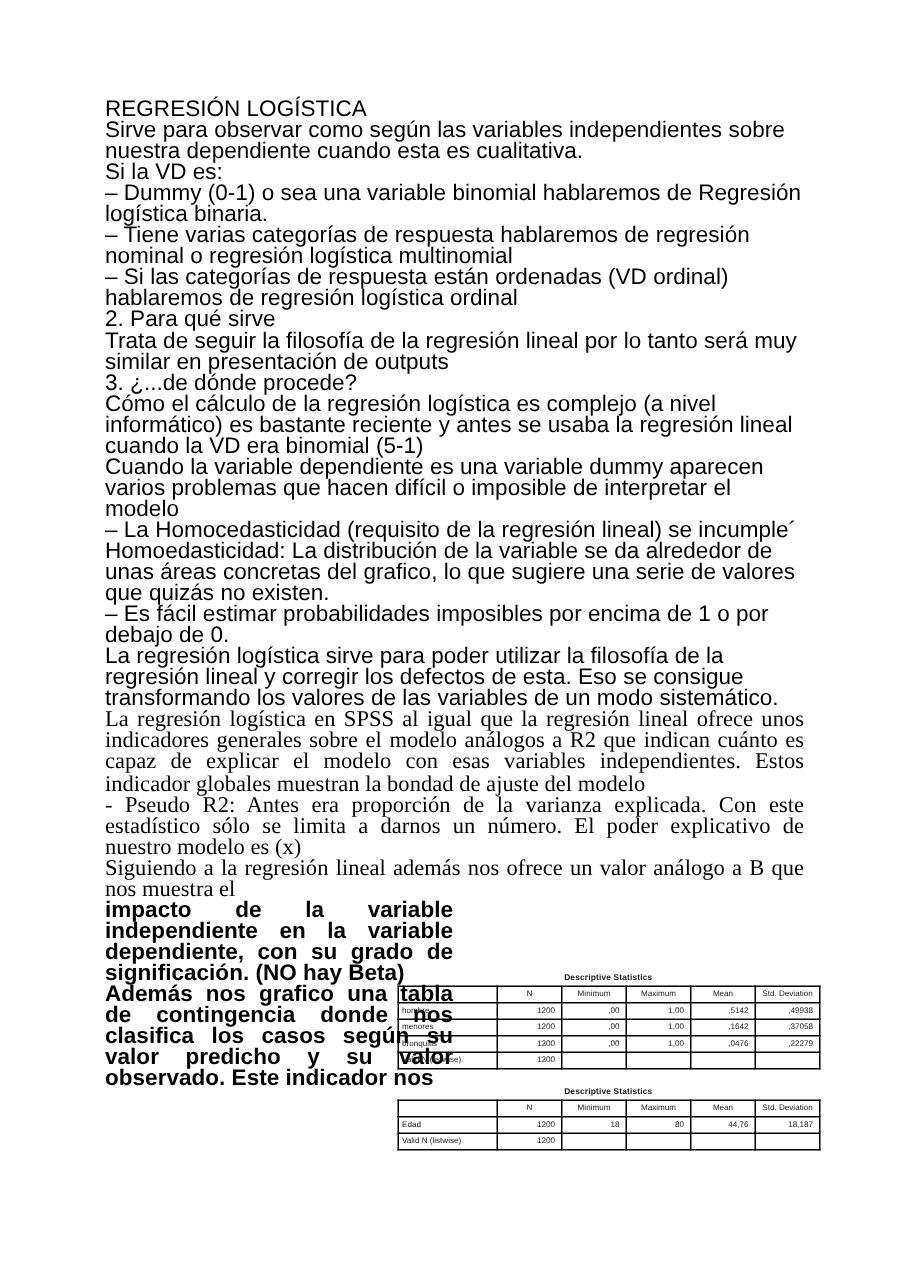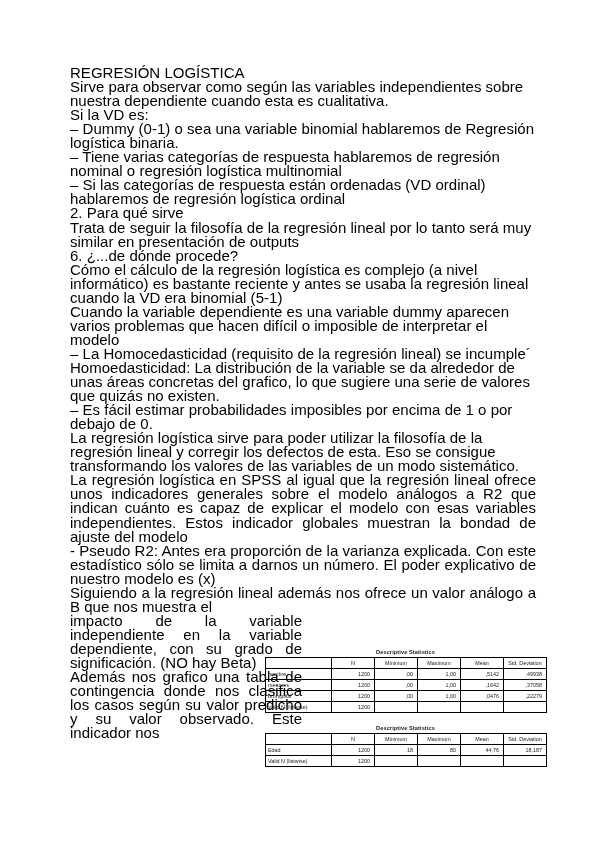--- a/index.html
+++ b/index.html
@@ -30,28 +30,30 @@
   }
   p {
     margin: 0;
     font-size: 15px;
     line-height: 14.05px;
     letter-spacing: 0.02px;
   }
   p.justify {
     text-align: justify;
     text-justify: inter-word;
+    font-family: Liberation Serif, serif;
   }
   .flowcol {
     width: 232px;
     float: left;
   }
   .flowcol p {
     text-align: justify;
     text-justify: inter-word;
+    font-weight: bold;
   }
   .tables-wrap {
     position: absolute;
     left: 265px;
     top: 649px;
     width: 281px;
   }
   .spss-title {
     font-size: 5.6px;
     font-weight: bold;
@@ -102,21 +104,21 @@
 
   <div class="content">
     <p>REGRESIÓN LOGÍSTICA</p>
     <p>Sirve para observar como según las variables independientes sobre nuestra dependiente cuando esta es cualitativa.</p>
     <p>Si la VD es:</p>
     <p>– Dummy (0-1) o sea una variable binomial hablaremos de Regresión logística binaria.</p>
     <p>– Tiene varias categorías de respuesta hablaremos de regresión nominal o regresión logística multinomial</p>
     <p>– Si las categorías de respuesta están ordenadas (VD ordinal) hablaremos de regresión logística ordinal</p>
     <p>2. Para qué sirve</p>
     <p>Trata de seguir la filosofía de la regresión lineal por lo tanto será muy similar en presentación de outputs</p>
-    <p>6. ¿...de dónde procede?</p>
+    <p>3. ¿...de dónde procede?</p>
     <p>Cómo el cálculo de la regresión logística es complejo (a nivel informático) es bastante reciente y antes se usaba la regresión lineal cuando la VD era binomial (5-1)</p>
     <p>Cuando la variable dependiente es una variable dummy aparecen varios problemas que hacen difícil o imposible de interpretar el modelo</p>
     <p>– La Homocedasticidad (requisito de la regresión lineal) se incumple´</p>
     <p>Homoedasticidad: La distribución de la variable se da alrededor de unas áreas concretas del grafico, lo que sugiere una serie de valores que quizás no existen.</p>
     <p>– Es fácil estimar probabilidades imposibles por encima de 1 o por debajo de 0.</p>
     <p>La regresión logística sirve para poder utilizar la filosofía de la regresión lineal y corregir los defectos de esta. Eso se consigue transformando los valores de las variables de un modo sistemático.</p>
     <p class="justify">La regresión logística en SPSS al igual que la regresión lineal ofrece unos indicadores generales sobre el modelo análogos a R2 que indican cuánto es capaz de explicar el modelo con esas variables independientes. Estos indicador globales muestran la bondad de ajuste del modelo</p>
     <p class="justify">- Pseudo R2: Antes era proporción de la varianza explicada. Con este estadístico sólo se limita a darnos un número. El poder explicativo de nuestro modelo es (x)</p>
     <p class="justify">Siguiendo a la regresión lineal además nos ofrece un valor análogo a B que nos muestra el</p>
 

